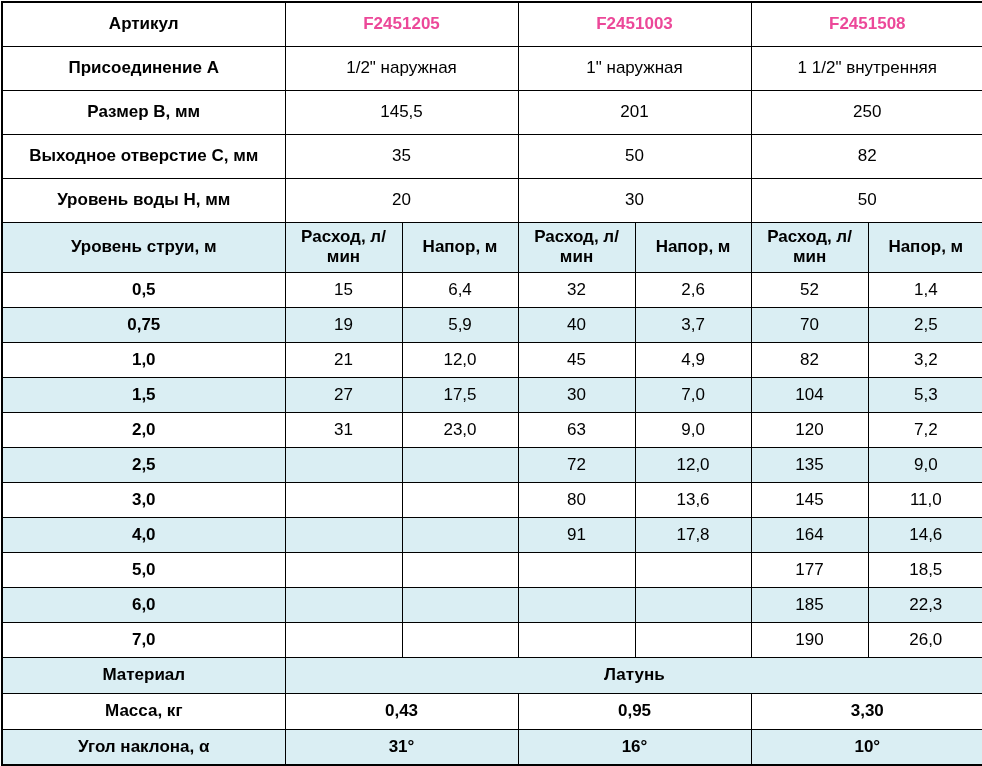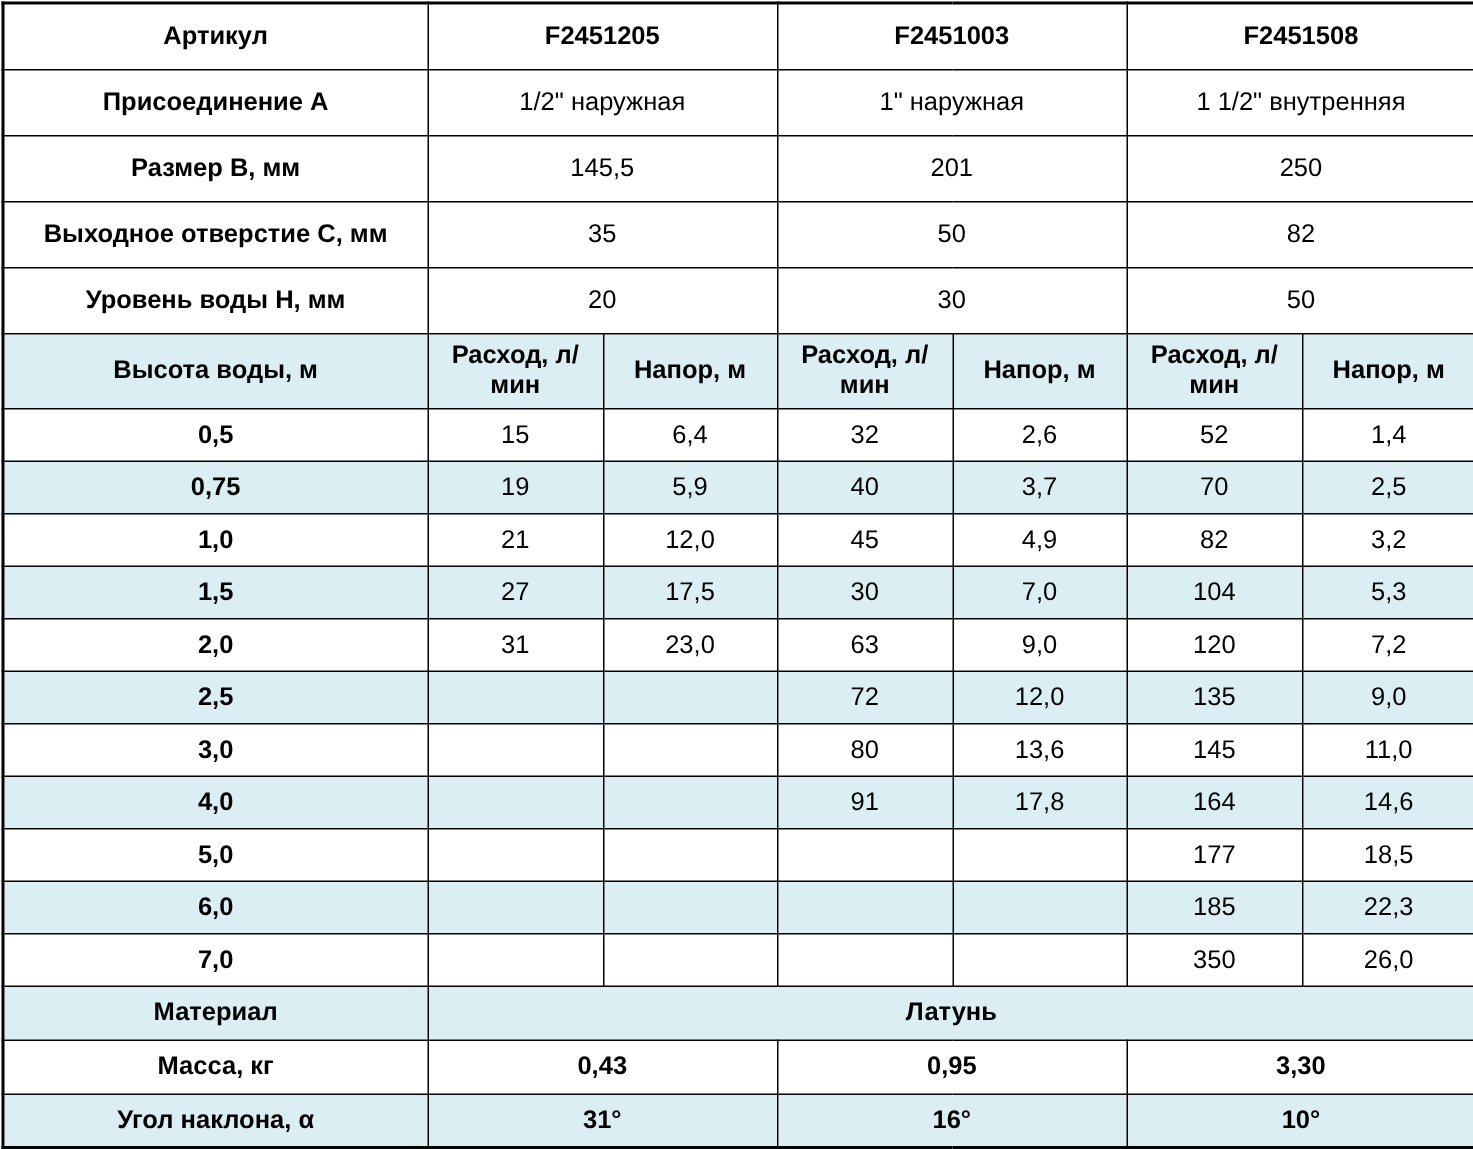--- a/index.html
+++ b/index.html
@@ -18,21 +18,21 @@
     vertical-align: middle;
     font-size: 17px;
     color: #000;
     padding: 2px 4px;
     overflow: hidden;
     background: #ffffff;
   }
   td.label { font-weight: bold; }
   td.bold  { font-weight: bold; }
   td.band  { background: #daeef3; }
-  td.article { font-weight: bold; color: #000000; }
+  td.article { font-weight: bold; color: #ec4899; }
   tr.tr-spec    { height: 44px; }
   tr.tr-jethead { height: 50px; }
   tr.tr-jet     { height: 35px; }
   tr.tr-bottom  { height: 36px; }
 </style>
 </head>
 <body>
 
 <div class="wrap">
   <table class="spec">
@@ -74,21 +74,21 @@
         <tr class="tr-spec">
           <td class="label">Уровень воды H, мм</td>
           <td colspan="2">20</td>
           <td colspan="2">30</td>
           <td colspan="2">50</td>
         </tr>
       </tbody>
 
     <tbody id="jet-section">
       <tr class="tr-jethead">
-        <td class="label band">Высота воды, м</td>
+        <td class="label band">Уровень струи, м</td>
         <td class="bold band">Расход, л/мин</td>
         <td class="bold band">Напор, м</td>
         <td class="bold band">Расход, л/мин</td>
         <td class="bold band">Напор, м</td>
         <td class="bold band">Расход, л/мин</td>
         <td class="bold band">Напор, м</td>
       </tr>
     <tr class="tr-jet">
           <td class="label">0,5</td>
           <td>15</td>
@@ -178,21 +178,21 @@
           <td class="band"></td>
           <td class="band">185</td>
           <td class="band">22,3</td>
         </tr>
         <tr class="tr-jet">
           <td class="label">7,0</td>
           <td></td>
           <td></td>
           <td></td>
           <td></td>
-          <td>350</td>
+          <td>190</td>
           <td>26,0</td>
         </tr>
       </tbody>
 
     <tbody>
       <tr class="tr-bottom">
         <td class="label band">Материал</td>
         <td class="bold band" colspan="6">Латунь</td>
       </tr>
       <tr class="tr-bottom">

